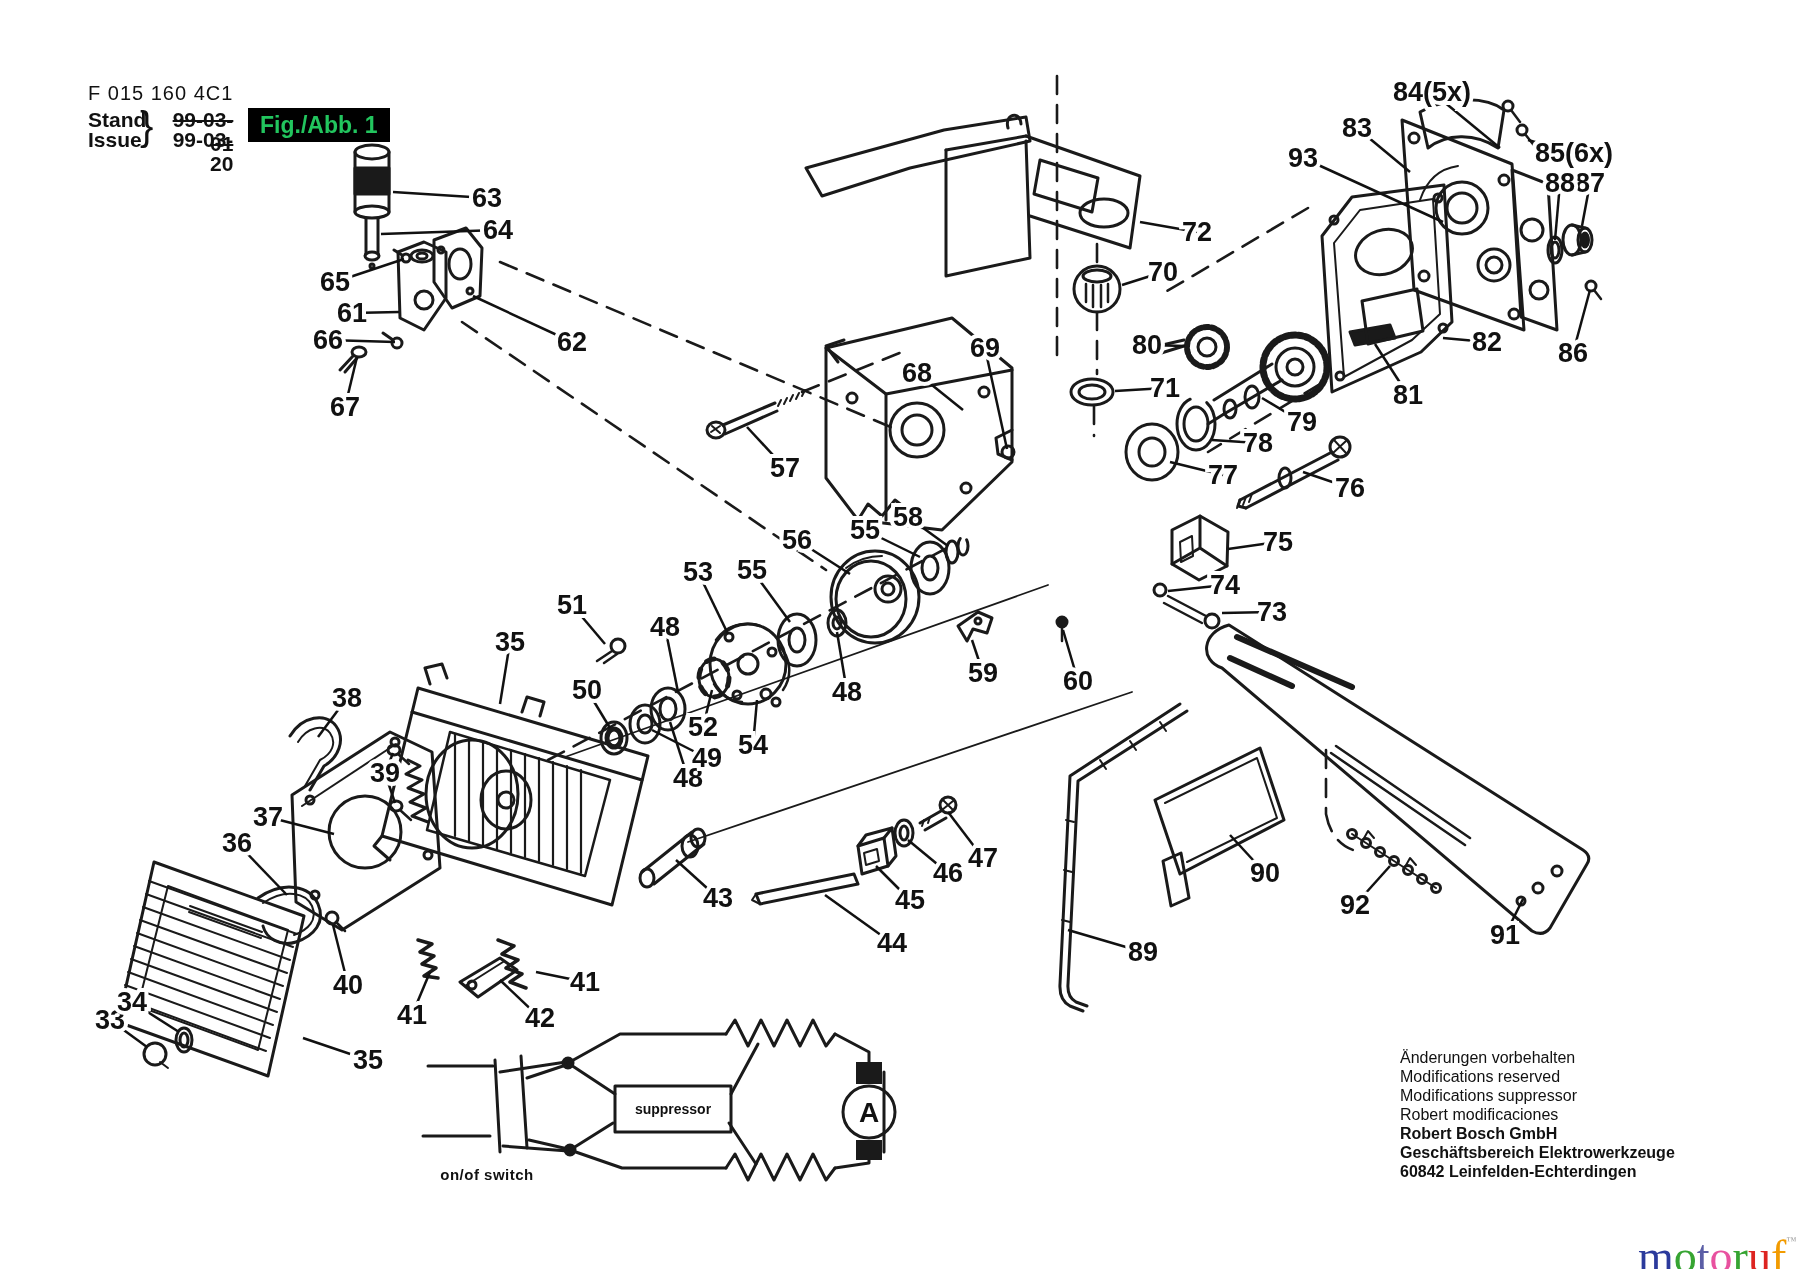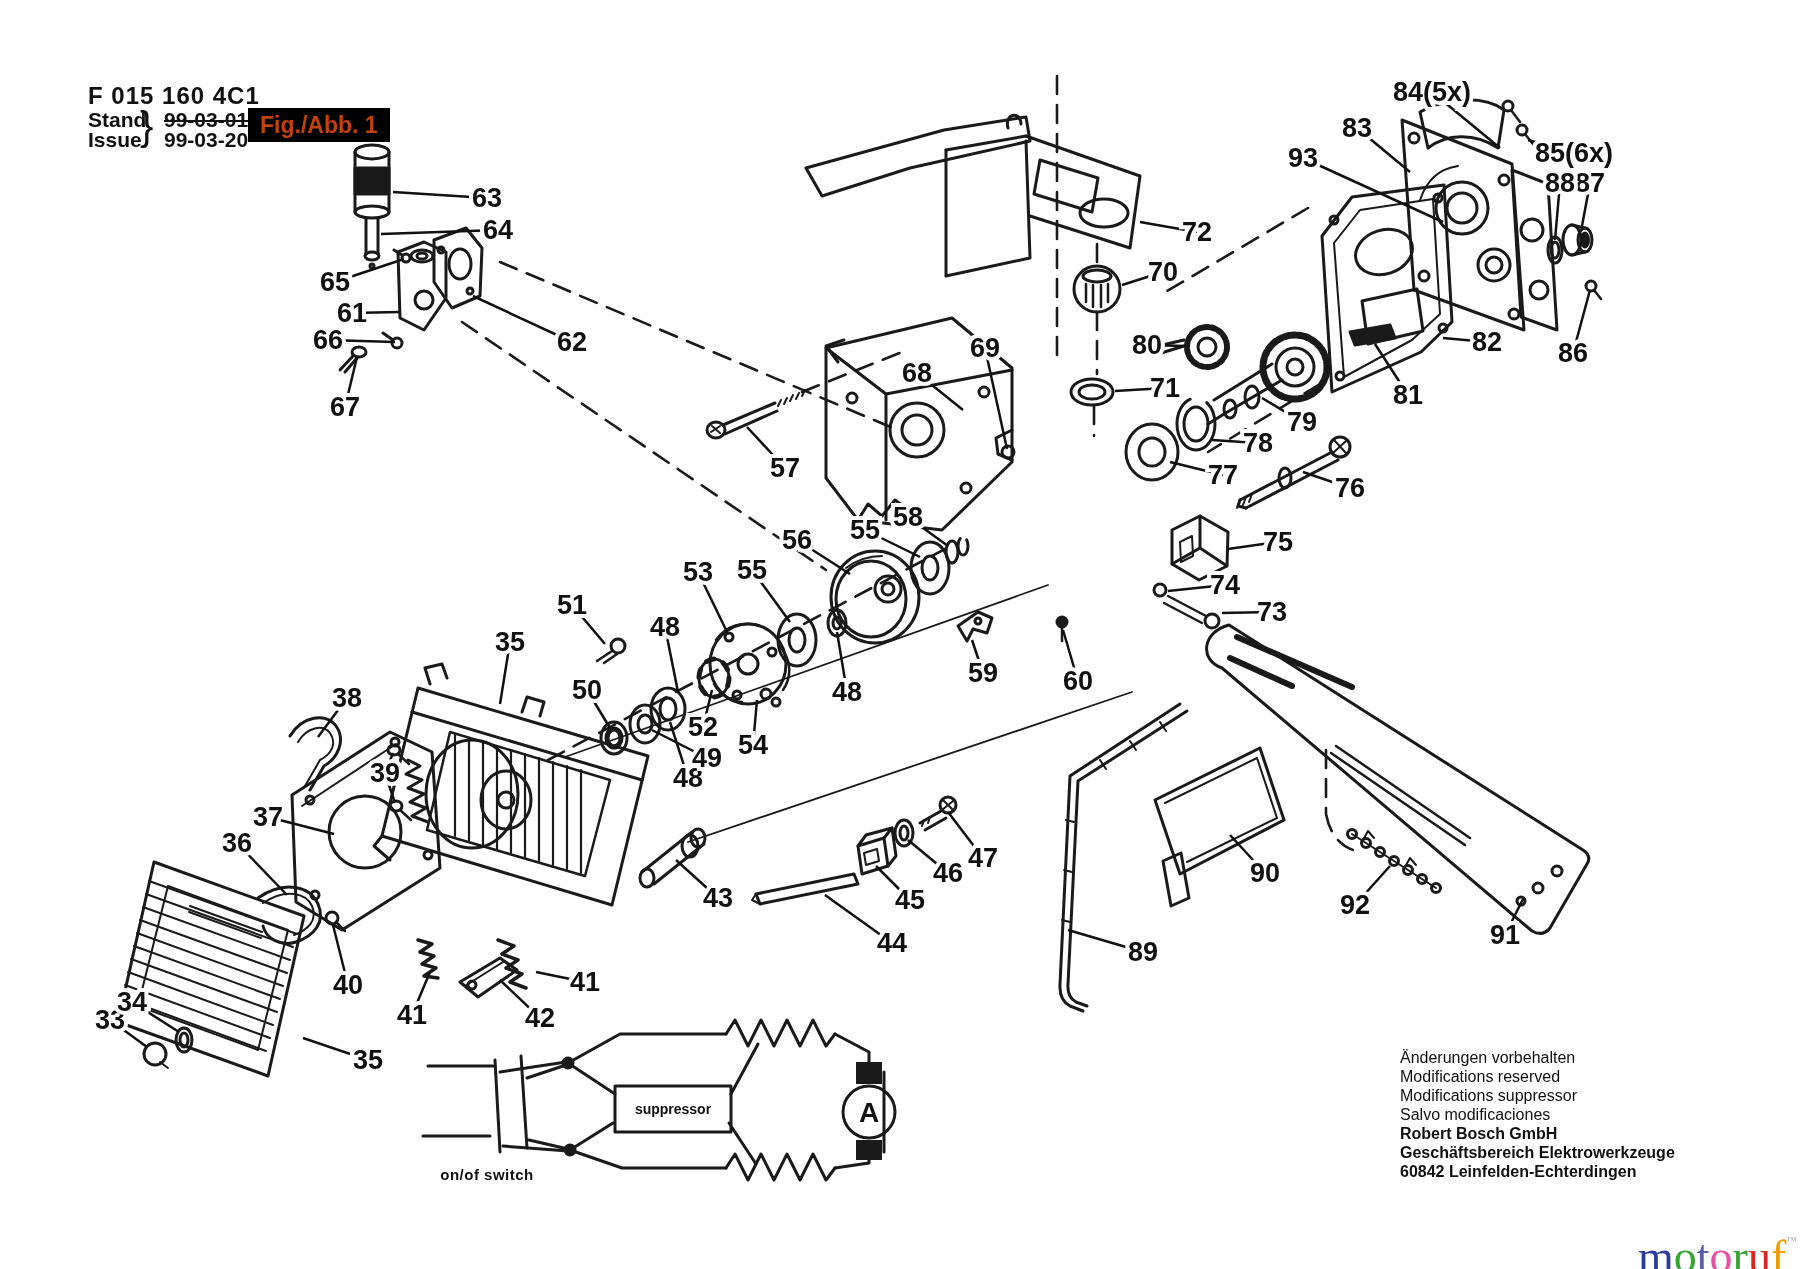--- a/index.html
+++ b/index.html
@@ -1,27 +1,27 @@
 <!DOCTYPE html>
 <html><head>
 <meta charset="utf-8">
 <style>
   html,body{margin:0;padding:0;background:#fff;}
   .page{position:relative;width:1800px;height:1269px;background:#fff;overflow:hidden;
         font-family:"Liberation Sans",sans-serif;color:#111;}
   
   .hdr{position:absolute;left:88px;top:82px;}
-  .part-no{font-size:24px;font-weight:700;letter-spacing:1px;}
+  .part-no{font-size:20px;font-weight:400;letter-spacing:1px;}
   .rev{position:absolute;left:0;font-size:21px;font-weight:600;}
   .rev.stand{top:26px;} .rev.issue{top:46px;}
   .brace{position:absolute;left:52px;top:22px;font-size:40px;font-weight:400;}
   .rev-val{position:absolute;left:76px;font-size:21px;font-weight:600;text-align:right;}
   .rev-val.v1{top:26px;text-decoration:line-through;}
   .rev-val.v2{top:46px;}
-  .figbox{position:absolute;left:248px;top:108px;height:34px;padding:0 12px;background:#000;color:#c2410c;
+  .figbox{position:absolute;left:248px;top:108px;height:34px;padding:0 12px;background:#000;color:#22c55e;
           font-size:23px;font-weight:bold;display:flex;align-items:center;}
   
   .footer{position:absolute;left:1400px;top:1048px;font-size:16px;line-height:19px;}
   .f-line{white-space:nowrap;}
   .f-line.bold{font-weight:bold;}
   
   .wm{position:absolute;left:1638px;top:1218px;font-family:"Liberation Serif",serif;font-size:46px;
       line-height:46px;white-space:nowrap;}
   .wm .lt{font-weight:500;}
   .wm .tm{font-size:10px;color:#999;vertical-align:28px;}
@@ -575,21 +575,21 @@
         <text x="1505" y="944" text-anchor="middle" class="plbl">91</text>
         <text x="1355" y="914" text-anchor="middle" class="plbl">92</text>
         <text x="1303" y="167" text-anchor="middle" class="plbl">93</text>
       </g>
   </svg>
 
   <div class="footer" id="footer">
       <div class="f-line">Änderungen vorbehalten</div>
       <div class="f-line">Modifications reserved</div>
       <div class="f-line">Modifications suppressor</div>
-      <div class="f-line">Salvo modificaciones</div>
+      <div class="f-line">Robert modificaciones</div>
       <div class="f-line bold">Robert Bosch GmbH</div>
       <div class="f-line bold">Geschäftsbereich Elektrowerkzeuge</div>
       <div class="f-line bold">60842 Leinfelden-Echterdingen</div>
     </div>
 
   <div class="wm" id="watermark"><span class="lt" style="color: rgb(43, 58, 156);">m</span><span class="lt" style="color: rgb(54, 164, 50);">o</span><span class="lt" style="color: rgb(91, 94, 166);">t</span><span class="lt" style="color: rgb(232, 81, 159);">o</span><span class="lt" style="color: rgb(54, 164, 50);">r</span><span class="lt" style="color: rgb(221, 36, 32);">u</span><span class="lt" style="color: rgb(242, 155, 0);">f</span><span class="tm">™</span><span class="sfx">.de</span></div>
 
 </div>
 
 </body></html>

